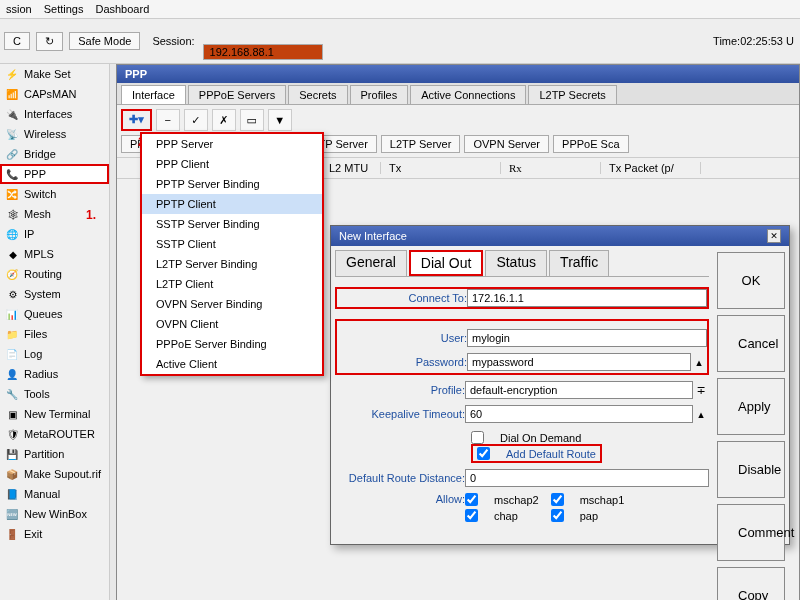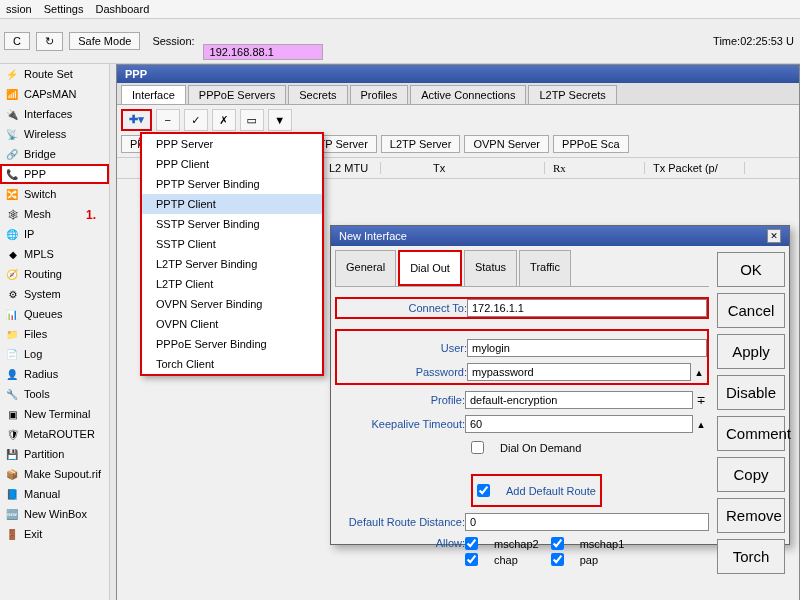--- a/index.html
+++ b/index.html
@@ -2,21 +2,21 @@
 <html><head>
 <meta charset="utf-8">
 <style>
 * { box-sizing: border-box; margin: 0; padding: 0; font-family: Tahoma, sans-serif; font-size: 11px; }
 body { background: #f0f0f0; width: 800px; height: 600px; overflow: hidden; position: relative; }
 .menubar { background: #f5f5f5; border-bottom: 1px solid #ccc; padding: 3px 6px; display: flex; gap: 12px; }
 .menubar span { cursor: pointer; }
 .toolbar { background: #eee; border-bottom: 1px solid #ccc; padding: 3px 4px; display: flex; align-items: center; gap: 6px; }
 .tbtn { border: 1px solid #aaa; background: #f8f8f8; padding: 2px 8px; cursor: pointer; font-size: 11px; }
 .session-text { margin-left: 6px; }
-.session-box { border: 1px solid #aaa; background: #f0abfc; padding: 1px 6px; margin-left: 2px; width: 120px; display: inline-block; margin-top: 22px; }
+.session-box { border: 1px solid #aaa; background: #c2410c; padding: 1px 6px; margin-left: 2px; width: 120px; display: inline-block; margin-top: 22px; }
 .time { position: absolute; right: 6px; }
 .main { display: flex; height: calc(100% - 46px); }
 .sidebar { width: 110px; background: #f0f0f0; border-right: 1px solid #ccc; }
 .sidebar-item { display: flex; align-items: center; gap: 4px; padding: 3px 6px; cursor: pointer; white-space: nowrap; }
 .sidebar-item.sel { border: 2px solid #d00; background: #fff; padding: 1px 4px; }
 .sidebar-icon { width: 14px; height: 14px; display: inline-flex; align-items: center; justify-content: center; font-size: 10px; }
 .anno { position: absolute; color: #d00; font-weight: bold; font-size: 12px; }
 .content { flex: 1; position: relative; background: #e8e8e8; }
 .ppp-window { position: absolute; left: 6px; top: 0; right: 0; height: 100%; background: #f0f0f0; border: 1px solid #888; }
 .win-title { background: linear-gradient(#5070c0,#3050a0); color: #fff; padding: 3px 8px; font-weight: bold; }
@@ -30,29 +30,29 @@
 .dd-item { padding: 4px 14px; cursor: pointer; white-space: nowrap; }
 .dd-item.sel { background: #cce0f8; }
 .list-head { background: #f0f0f0; border-bottom: 1px solid #ccc; padding: 4px; display: flex; }
 .lh { border-right: 1px solid #ccc; padding: 0 8px; font-size: 11px; }
 .dialog { position: absolute; left: 330px; top: 225px; width: 460px; height: 320px; background: #f0f0f0; border: 1px solid #666; box-shadow: 4px 4px 8px rgba(0,0,0,.3); z-index: 40; }
 .dlg-title { background: linear-gradient(#5070c0,#3050a0); color: #fff; padding: 3px 8px; display: flex; justify-content: space-between; align-items: center; font-size: 11px; }
 .dlg-x { background: #eee; color: #000; border: 1px solid #888; width: 14px; height: 14px; display: flex; align-items: center; justify-content: center; cursor: pointer; font-size: 9px; }
 .dlg-body { display: flex; height: calc(100% - 20px); }
 .dlg-form { flex: 1; padding: 4px; }
 .dlg-tabs { display: flex; border-bottom: 1px solid #aaa; }
-.dlg-tab { border: 1px solid #aaa; border-bottom: none; background: #e8e8e8; padding: 10px 10px; cursor: pointer; margin-right: 2px; font-size: 11px; }
+.dlg-tab { border: 1px solid #aaa; border-bottom: none; background: #e8e8e8; padding: 3px 10px; cursor: pointer; margin-right: 2px; font-size: 14px; }
 .dlg-tab.active { background: #fff; }
 .dlg-tab.hl { border: 2px solid #d00; }
 .form-row { display: flex; align-items: center; margin-top: 6px; }
 .form-row label { width: 130px; text-align: right; color: #2050a0; }
 .form-row input[type=text] { flex: 1; border: 1px solid #888; padding: 2px 4px; background: #fff; font-size: 11px; }
 .rbox { border: 2px solid #d00; padding: 0; }
 .dlg-buttons { width: 76px; padding: 6px 4px; display: flex; flex-direction: column; gap: 6px; }
-.dlg-buttons button { border: 1px solid #888; background: #f0f0f0; padding: 8px; cursor: pointer; font-size: 15px; }
+.dlg-buttons button { border: 1px solid #888; background: #f0f0f0; padding: 20px; cursor: pointer; font-size: 13px; }
 .cb-row { display: flex; align-items: center; gap: 16px; }
 .allow-grid { display: grid; grid-template-columns: auto auto; gap: 3px 12px; margin-left: 136px; }
 </style>
 </head>
 <body>
 
 <div class="menubar">
   <span>ssion</span>
   <span>Settings</span>
   <span>Dashboard</span>
@@ -66,21 +66,21 @@
   <span class="session-box">192.168.88.1</span>
   <span class="time">
     <span>Time:</span><span>02:25:53</span> U
   </span>
 </div>
 
 <div class="main">
   <div class="sidebar" id="sidebar">
       <div class="sidebar-item">
         <span class="sidebar-icon">⚡</span>
-        <span>Route Set</span>
+        <span>Make Set</span>
       </div>
       <div class="sidebar-item">
         <span class="sidebar-icon">📶</span>
         <span>CAPsMAN</span>
       </div>
       <div class="sidebar-item">
         <span class="sidebar-icon">🔌</span>
         <span>Interfaces</span>
       </div>
       <div class="sidebar-item">
@@ -193,41 +193,41 @@
             <span class="tbtn">SSTP Server</span>
             <span class="tbtn">L2TP Server</span>
             <span class="tbtn">OVPN Server</span>
             <span class="tbtn">PPPoE Sca</span>
           </span>
       </div>
       <div class="list-head" id="listhead">
           <span class="lh" style="width: 120px;"></span>
           <span class="lh" style="width: 80px;">Actual MTU</span>
           <span class="lh" style="width: 60px;">L2 MTU</span>
-          <span class="lh" style="width: 120px; margin-left: 44px;">Tx</span>
+          <span class="lh" style="width: 120px;">Tx</span>
           <span class="lh" style="width: 100px; font-family: Liberation Serif, serif;">Rx</span>
           <span class="lh" style="width: 100px;">Tx Packet (p/</span>
         </div>
     </div>
   </div>
 </div>
 
 <div class="dropdown" id="dropdown">
     <div class="dd-item">PPP Server</div>
     <div class="dd-item">PPP Client</div>
     <div class="dd-item">PPTP Server Binding</div>
     <div class="dd-item sel">PPTP Client</div>
     <div class="dd-item">SSTP Server Binding</div>
     <div class="dd-item">SSTP Client</div>
     <div class="dd-item">L2TP Server Binding</div>
     <div class="dd-item">L2TP Client</div>
     <div class="dd-item">OVPN Server Binding</div>
     <div class="dd-item">OVPN Client</div>
     <div class="dd-item">PPPoE Server Binding</div>
-    <div class="dd-item">Torch Client</div>
+    <div class="dd-item">Active Client</div>
   </div>
 
 <div class="dialog">
   <div class="dlg-title">
     <span>New Interface</span>
     <span class="dlg-x">✕</span>
   </div>
   <div class="dlg-body">
     <div class="dlg-form">
       <div class="dlg-tabs" id="dlgtabs">
@@ -264,21 +264,21 @@
         <label>Keepalive Timeout:</label>
         <input type="text" value="60" style="">
         <span style="width:16px;text-align:center">▴</span>
       </div>
 
       <div style="margin-left:136px;margin-top:8px">
         <div class="cb-row">
           <input type="checkbox" style="">
           <span>Dial On Demand</span>
         </div>
-        <div class="cb-row rbox" style="padding:8px 4px;margin-top:20px;display:inline-flex">
+        <div class="cb-row rbox" style="padding:1px 4px;margin-top:0;display:inline-flex">
           <input type="checkbox" checked="" style="">
           <span style="color:#2050a0">Add Default Route</span>
         </div>
       </div>
 
       <div class="form-row">
         <label>Default Route Distance:</label>
         <input type="text" value="0" style="">
       </div>
 

